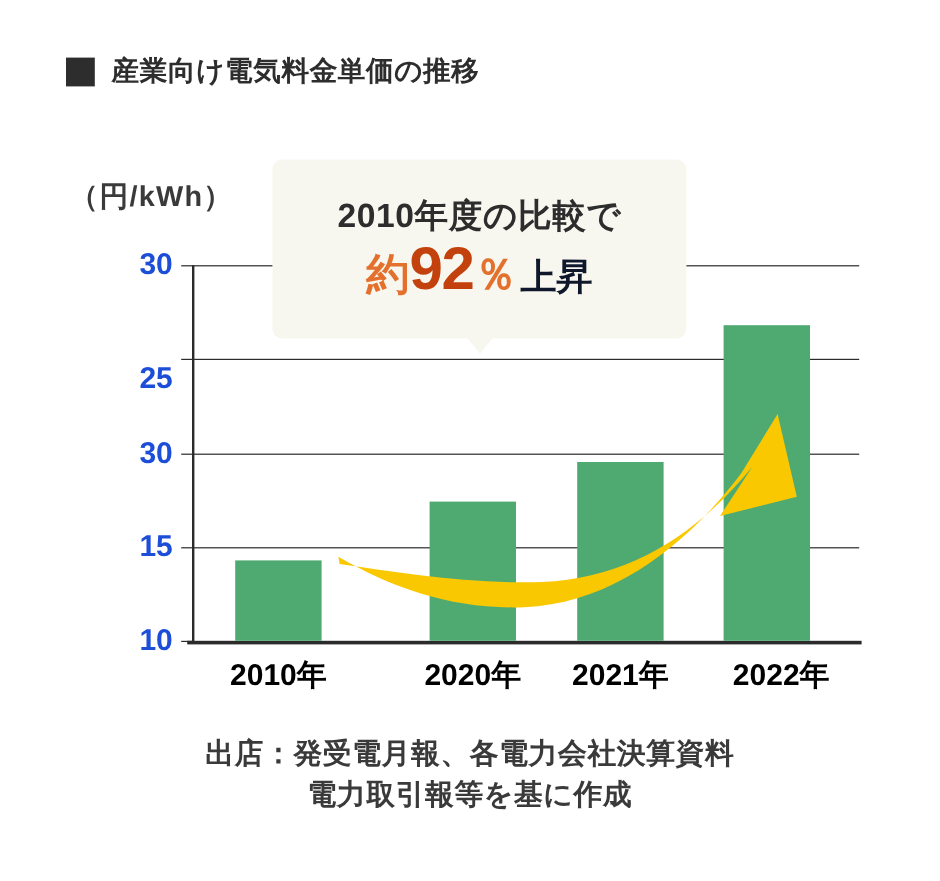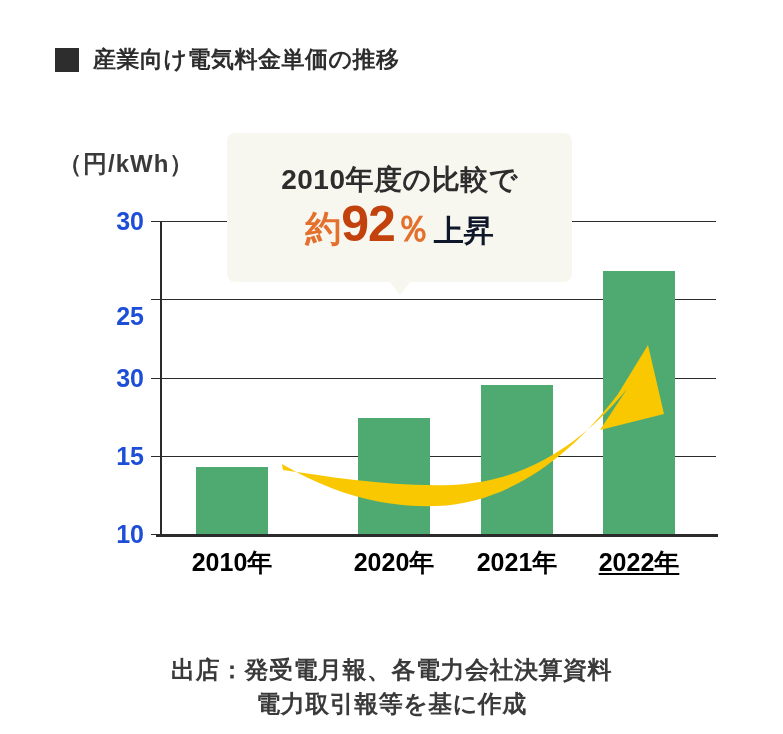--- a/index.html
+++ b/index.html
@@ -194,21 +194,20 @@
     margin-left: 3px;
   }
 
   
   .source {
     position: absolute;
     left: 0;
     top: 612px;
     width: 783px;
     text-align: center;
-    margin-top: 41px;
   }
   .source-line {
     font-size: 24px;
     font-weight: bold;
     color: #3a3a3a;
     line-height: 1.42;
     letter-spacing: 0.5px;
     white-space: nowrap;
   }
 </style>
@@ -246,21 +245,21 @@
     <div id="bars">
         <div class="bar" style="left: 36px; width: 72px; height: 67.295px; background: rgb(79, 170, 114);"></div>
         <div class="bar" style="left: 198px; width: 72px; height: 115.81px; background: rgb(79, 170, 114);"></div>
         <div class="bar" style="left: 321px; width: 72px; height: 148.675px; background: rgb(79, 170, 114);"></div>
         <div class="bar" style="left: 443px; width: 72px; height: 262.92px; background: rgb(79, 170, 114);"></div>
       </div>
     <div id="xlabels">
         <div class="xtick-label" style="left: 72px;">2010年</div>
         <div class="xtick-label" style="left: 234px;">2020年</div>
         <div class="xtick-label" style="left: 357px;">2021年</div>
-        <div class="xtick-label" style="left: 479px; text-decoration: underline;">2022年</div>
+        <div class="xtick-label" style="left: 491px;">2022年</div>
       </div>
   </div>
 
   <svg class="arrow-layer" viewBox="0 0 783 734">
     <path id="arrow-shape" d="M 282 464
              C 330 492, 380 508, 437 506
              C 510 503, 572 455, 618 394
              L 648 345
              L 664 414
              L 600 430

